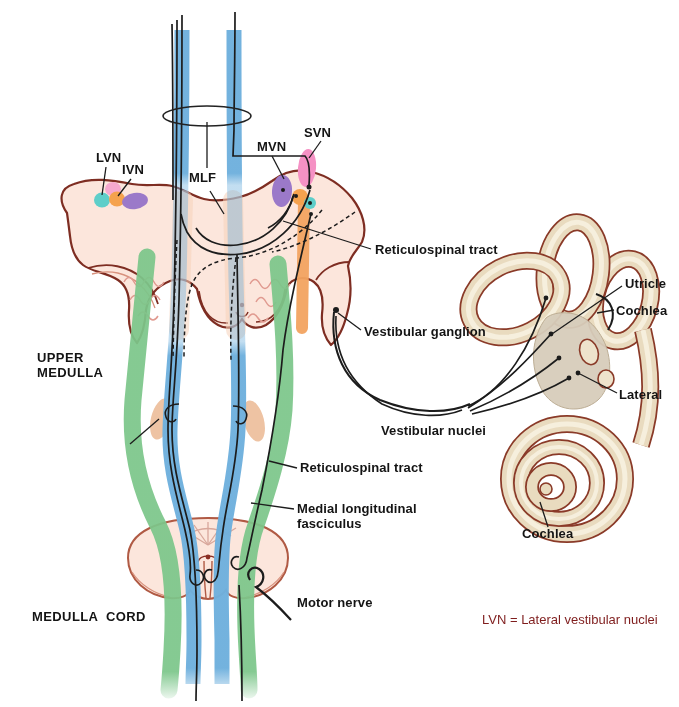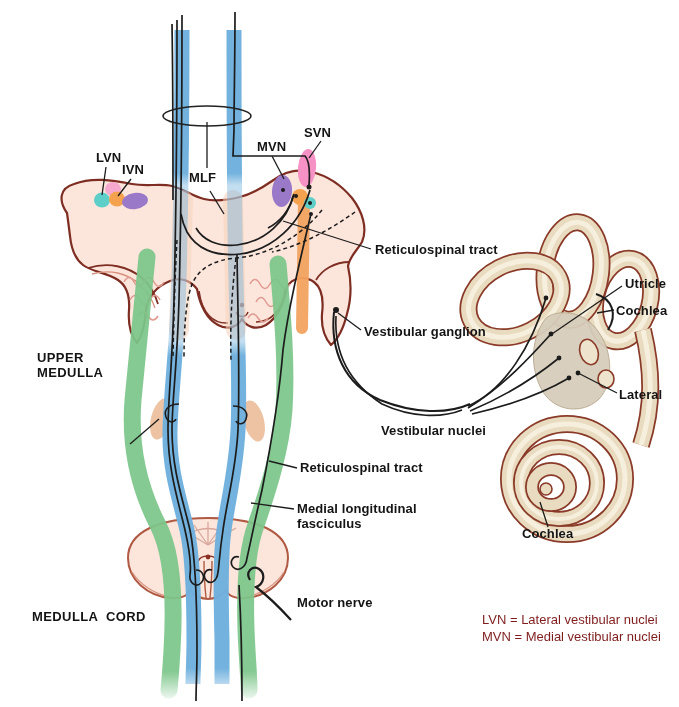--- a/index.html
+++ b/index.html
@@ -274,16 +274,15 @@
 MEDULLA</div>
 <div class="lbl" style="left:300px;top:461px">Reticulospinal tract</div>
 <div class="lbl" style="left:297px;top:502px">Medial longitudinal
 fasciculus</div>
 <div class="lbl" style="left:297px;top:596px">Motor nerve</div>
 <div class="lbl" style="left:522px;top:527px">Cochlea</div>
 <div class="lbl section" style="left:32px;top:610px">MEDULLA  CORD</div>
 
 <div id="legend">
   <div>LVN = Lateral vestibular nuclei</div>
-  <div>MVN = Medial vestibular nuclei</div>
 </div>
 
 </div>
 
 </body></html>

